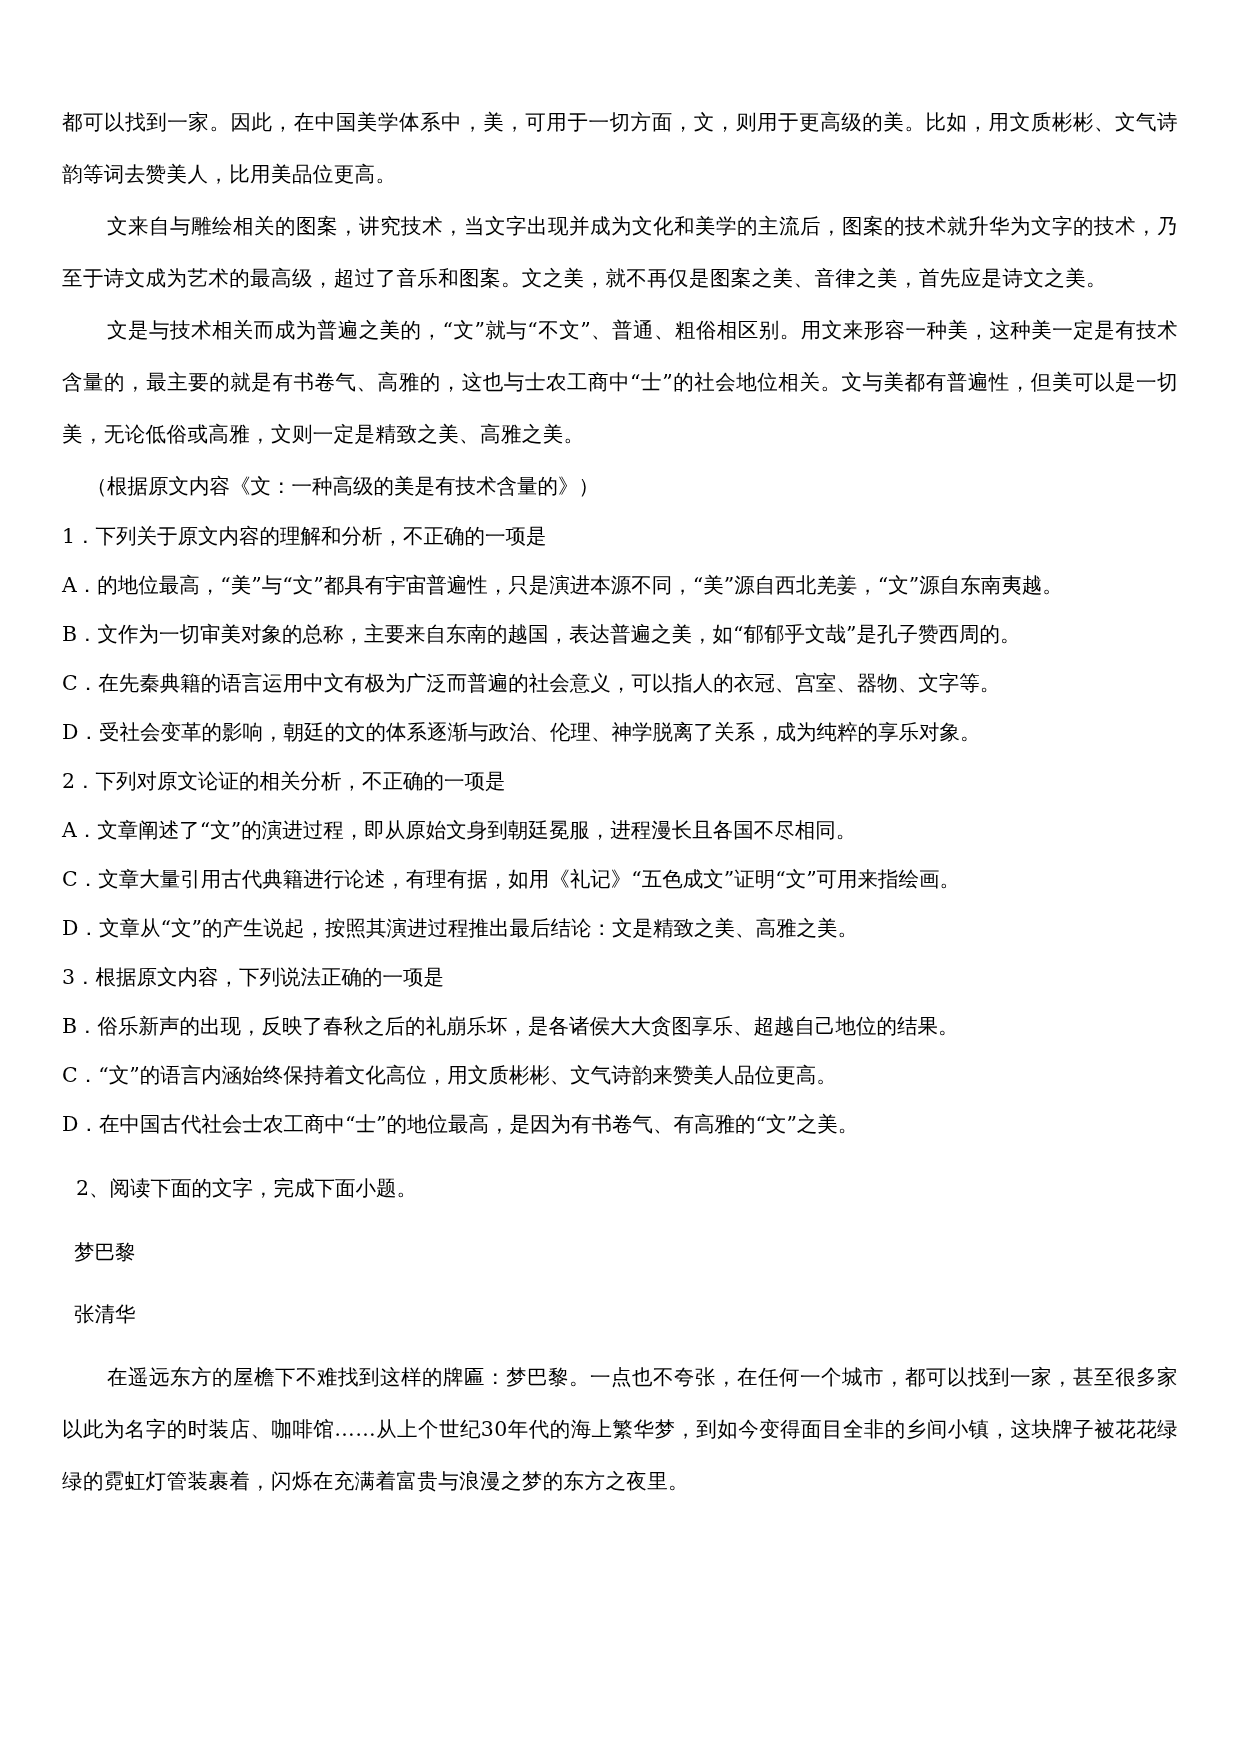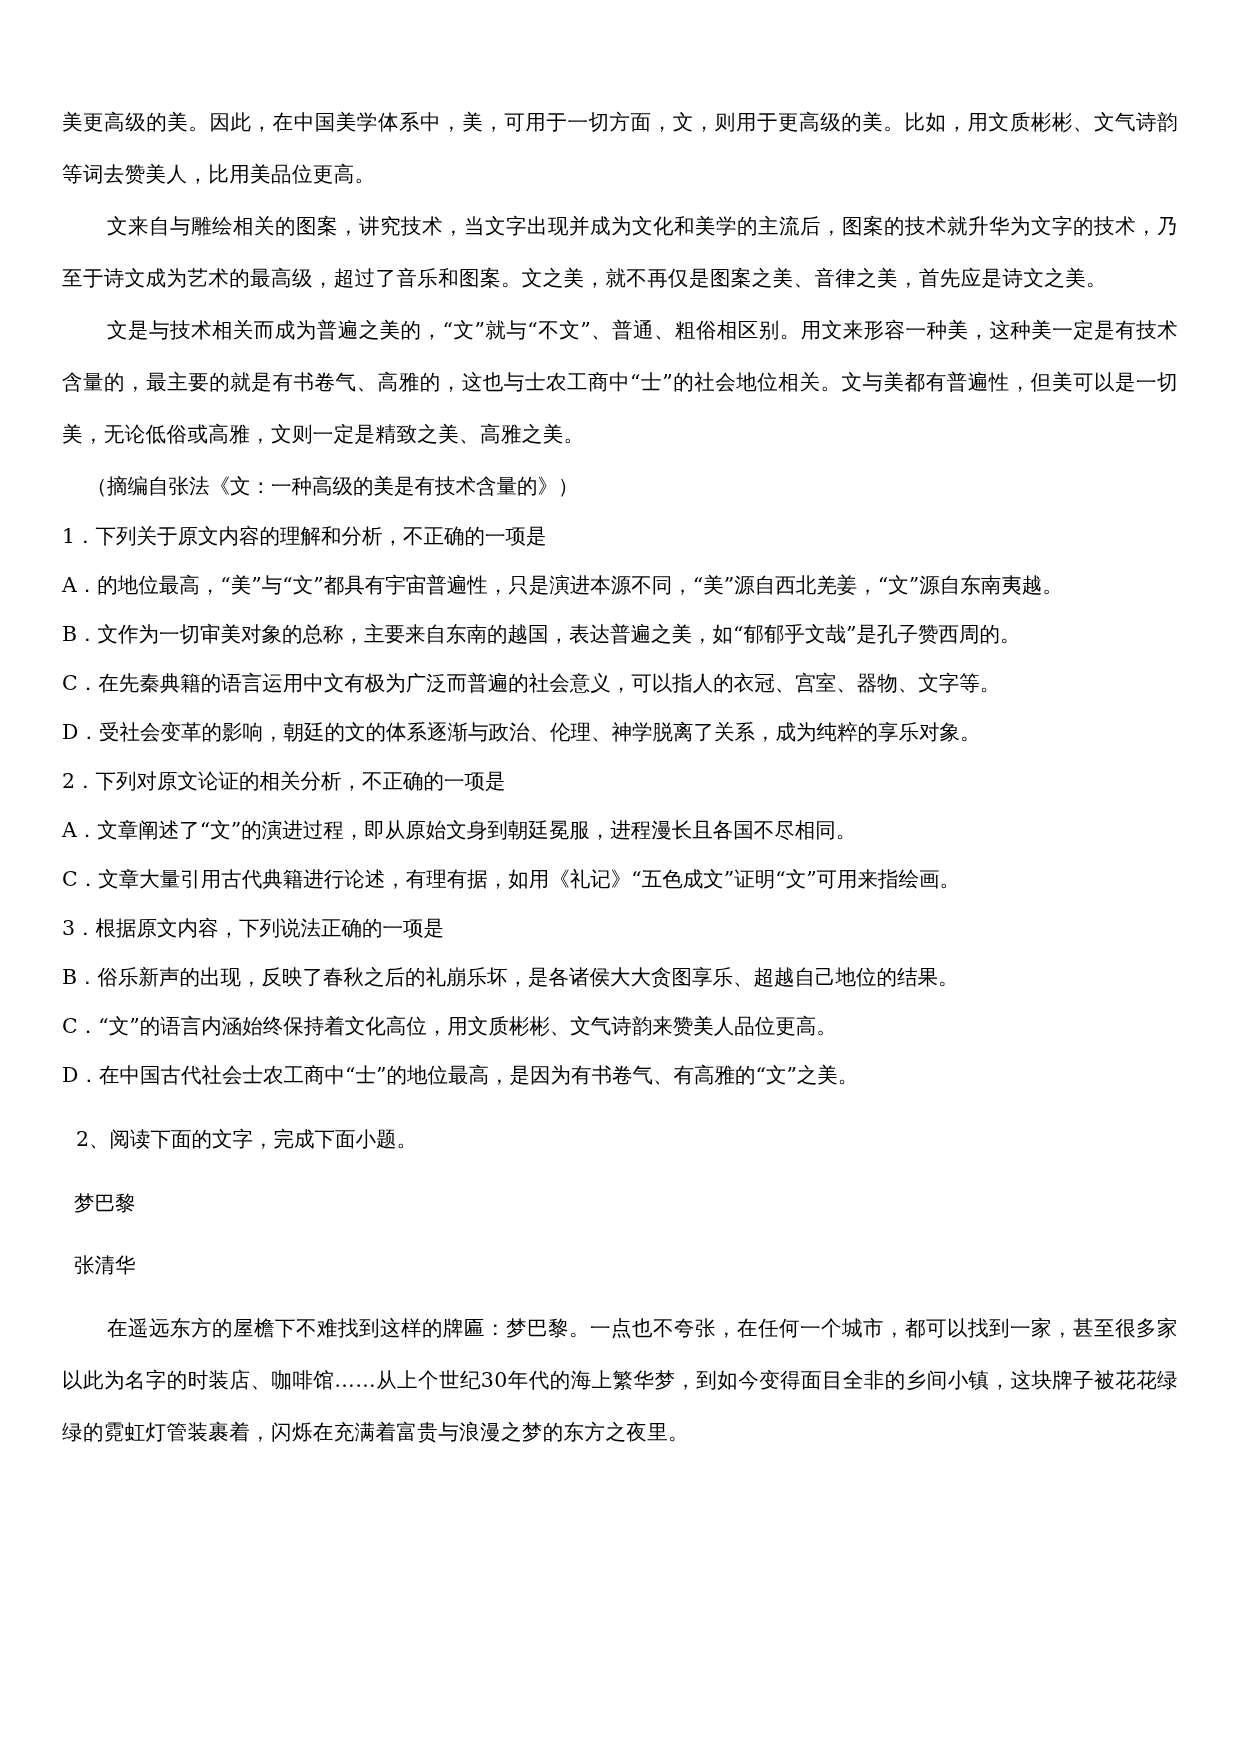--- a/index.html
+++ b/index.html
@@ -62,37 +62,38 @@
     font-size: 20.5px;
     line-height: 50px;
     margin: 12px;
   }
 </style>
 </head>
 <body>
 
 <div class="page">
 
-  <p class="para body-serif">美更高级的美。因此，在中国美学体系中，美，可用于一切方面，文，则用于更高级的美。比如，用文质彬彬、文气诗韵等词去赞美人，比用美品位更高。</p>
+  <p class="para body-serif">都可以找到一家。因此，在中国美学体系中，美，可用于一切方面，文，则用于更高级的美。比如，用文质彬彬、文气诗韵等词去赞美人，比用美品位更高。</p>
 
   <p class="para body-serif indent">文来自与雕绘相关的图案，讲究技术，当文字出现并成为文化和美学的主流后，图案的技术就升华为文字的技术，乃至于诗文成为艺术的最高级，超过了音乐和图案。文之美，就不再仅是图案之美、音律之美，首先应是诗文之美。</p>
 
   <p class="para body-serif indent">文是与技术相关而成为普遍之美的，“文”就与“不文”、普通、粗俗相区别。用文来形容一种美，这种美一定是有技术含量的，最主要的就是有书卷气、高雅的，这也与士农工商中“士”的社会地位相关。文与美都有普遍性，但美可以是一切美，无论低俗或高雅，文则一定是精致之美、高雅之美。</p>
 
-  <p class="source body-serif">（摘编自张法《文：一种高级的美是有技术含量的》）</p>
+  <p class="source body-serif">（根据原文内容《文：一种高级的美是有技术含量的》）</p>
 
   <p class="q-stem">1．下列关于原文内容的理解和分析，不正确的一项是</p>
   <p class="q-opt">A．的地位最高，“美”与“文”都具有宇宙普遍性，只是演进本源不同，“美”源自西北羌姜，“文”源自东南夷越。</p>
   <p class="q-opt">B．文作为一切审美对象的总称，主要来自东南的越国，表达普遍之美，如“郁郁乎文哉”是孔子赞西周的。</p>
   <p class="q-opt">C．在先秦典籍的语言运用中文有极为广泛而普遍的社会意义，可以指人的衣冠、宫室、器物、文字等。</p>
   <p class="q-opt">D．受社会变革的影响，朝廷的文的体系逐渐与政治、伦理、神学脱离了关系，成为纯粹的享乐对象。</p>
 
   <p class="q-stem">2．下列对原文论证的相关分析，不正确的一项是</p>
   <p class="q-opt">A．文章阐述了“文”的演进过程，即从原始文身到朝廷冕服，进程漫长且各国不尽相同。</p>
   <p class="q-opt">C．文章大量引用古代典籍进行论述，有理有据，如用《礼记》“五色成文”证明“文”可用来指绘画。</p>
+  <p class="q-opt">D．文章从“文”的产生说起，按照其演进过程推出最后结论：文是精致之美、高雅之美。</p>
 
   <p class="q-stem">3．根据原文内容，下列说法正确的一项是</p>
   <p class="q-opt">B．俗乐新声的出现，反映了春秋之后的礼崩乐坏，是各诸侯大大贪图享乐、超越自己地位的结果。</p>
   <p class="q-opt">C．“文”的语言内涵始终保持着文化高位，用文质彬彬、文气诗韵来赞美人品位更高。</p>
   <p class="q-opt">D．在中国古代社会士农工商中“士”的地位最高，是因为有书卷气、有高雅的“文”之美。</p>
 
   <p class="sec-head">2、阅读下面的文字，完成下面小题。</p>
   <p class="title-line body-serif">梦巴黎</p>
   <p class="title-line body-serif">张清华</p>
   <p class="para body-serif indent">在遥远东方的屋檐下不难找到这样的牌匾：梦巴黎。一点也不夸张，在任何一个城市，都可以找到一家，甚至很多家以此为名字的时装店、咖啡馆……从上个世纪30年代的海上繁华梦，到如今变得面目全非的乡间小镇，这块牌子被花花绿绿的霓虹灯管装裹着，闪烁在充满着富贵与浪漫之梦的东方之夜里。</p>

